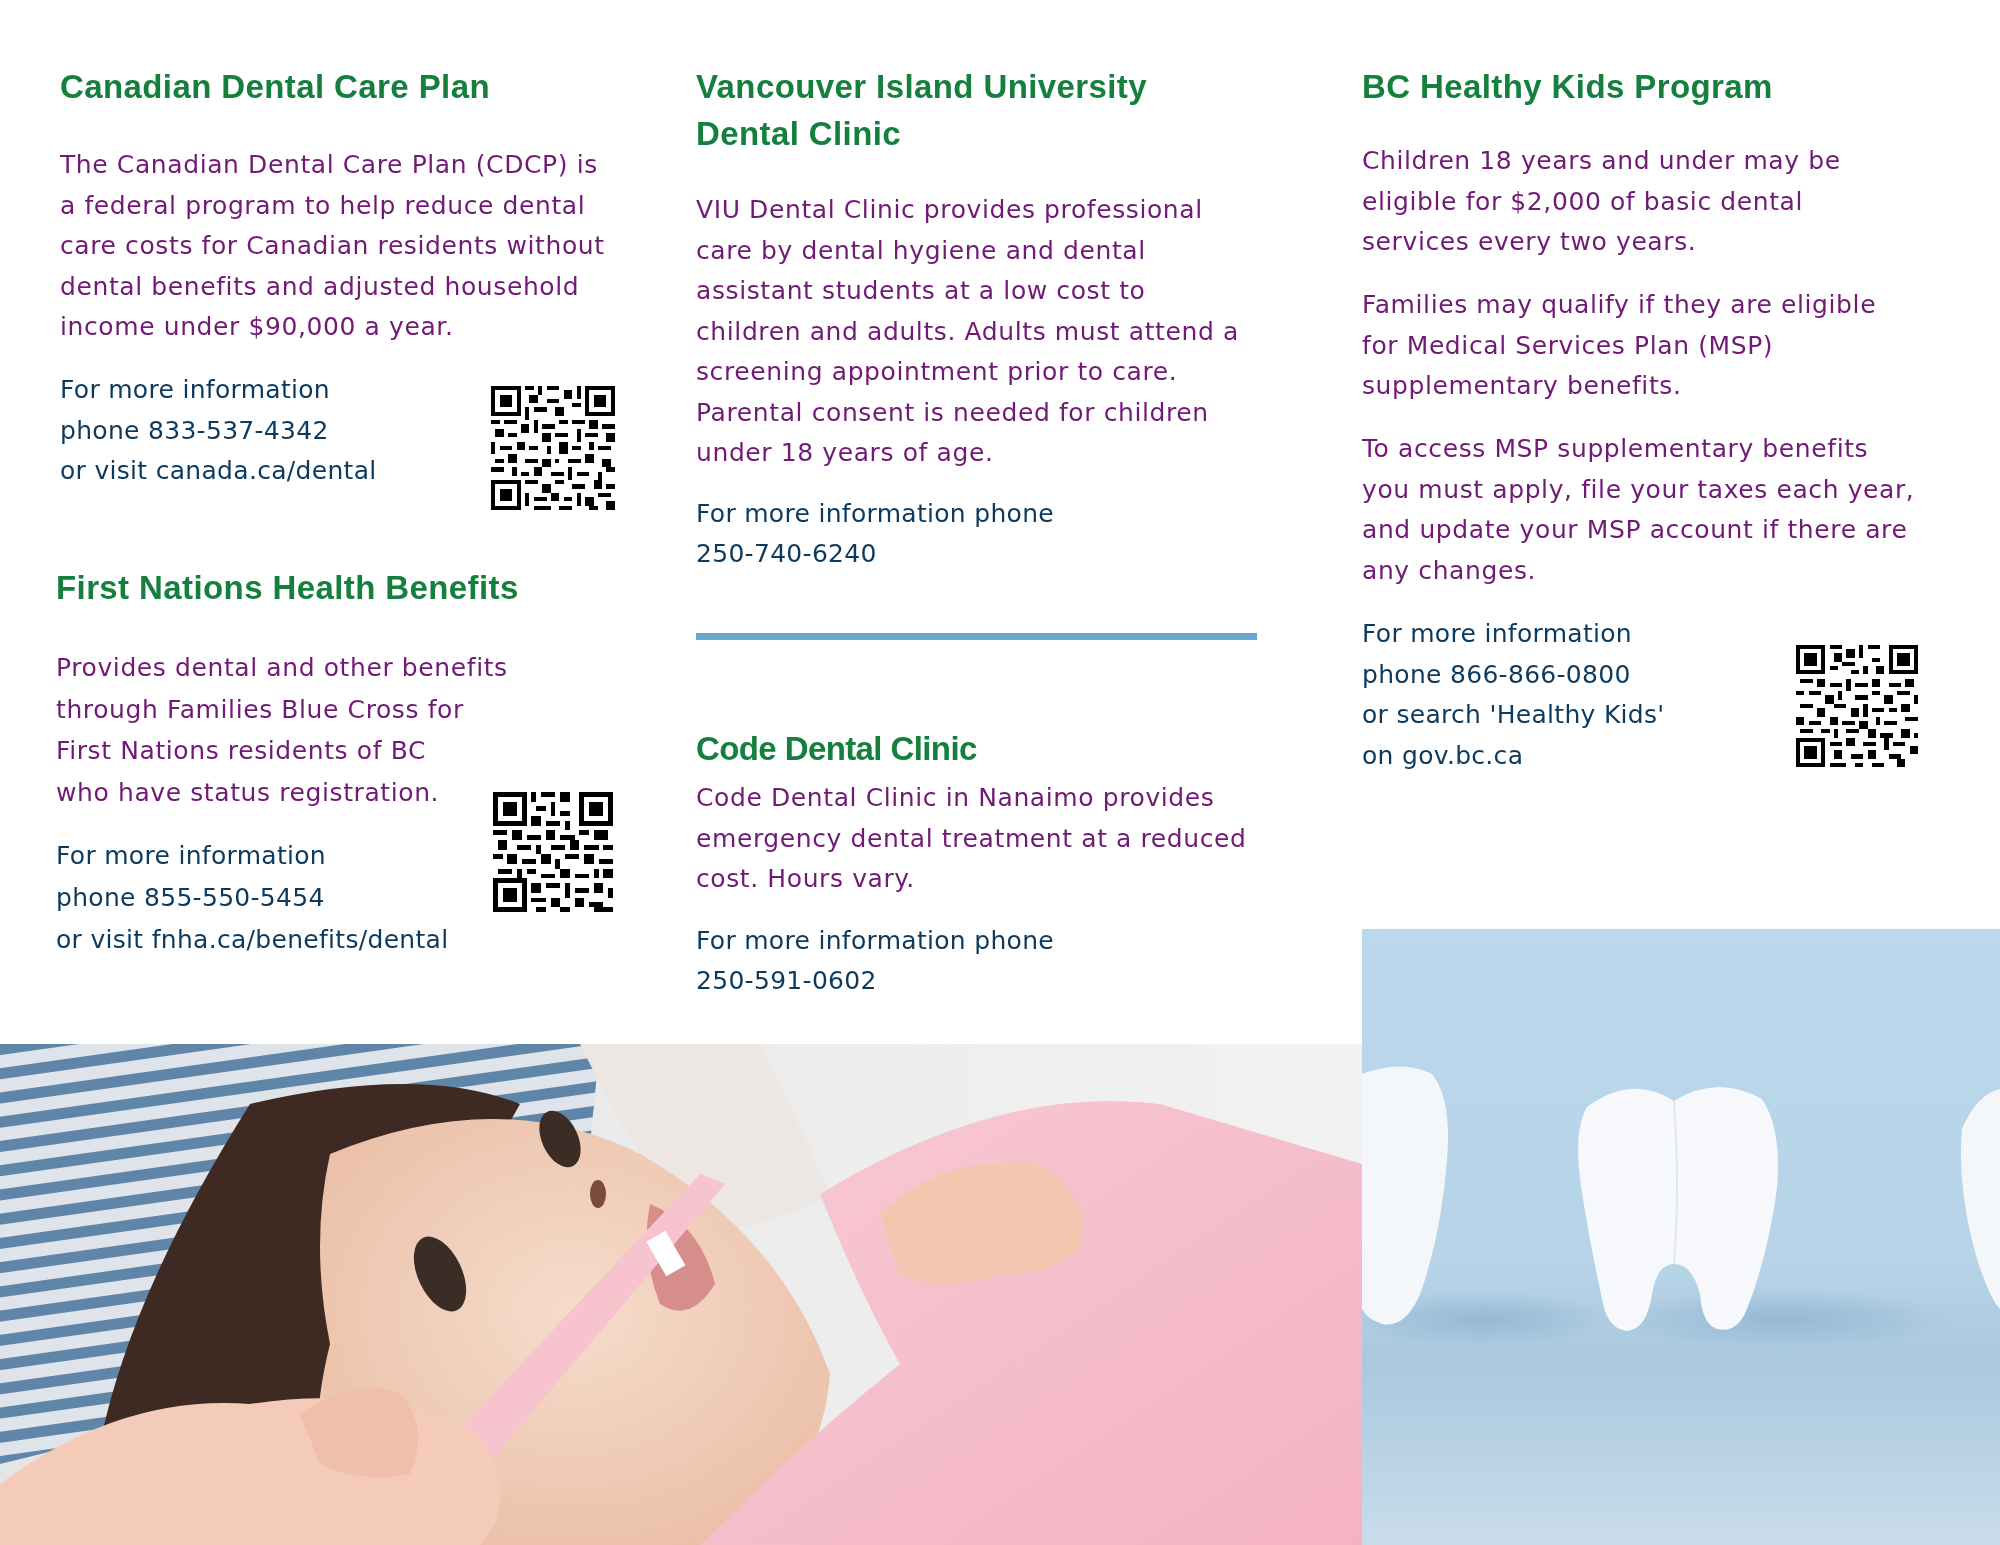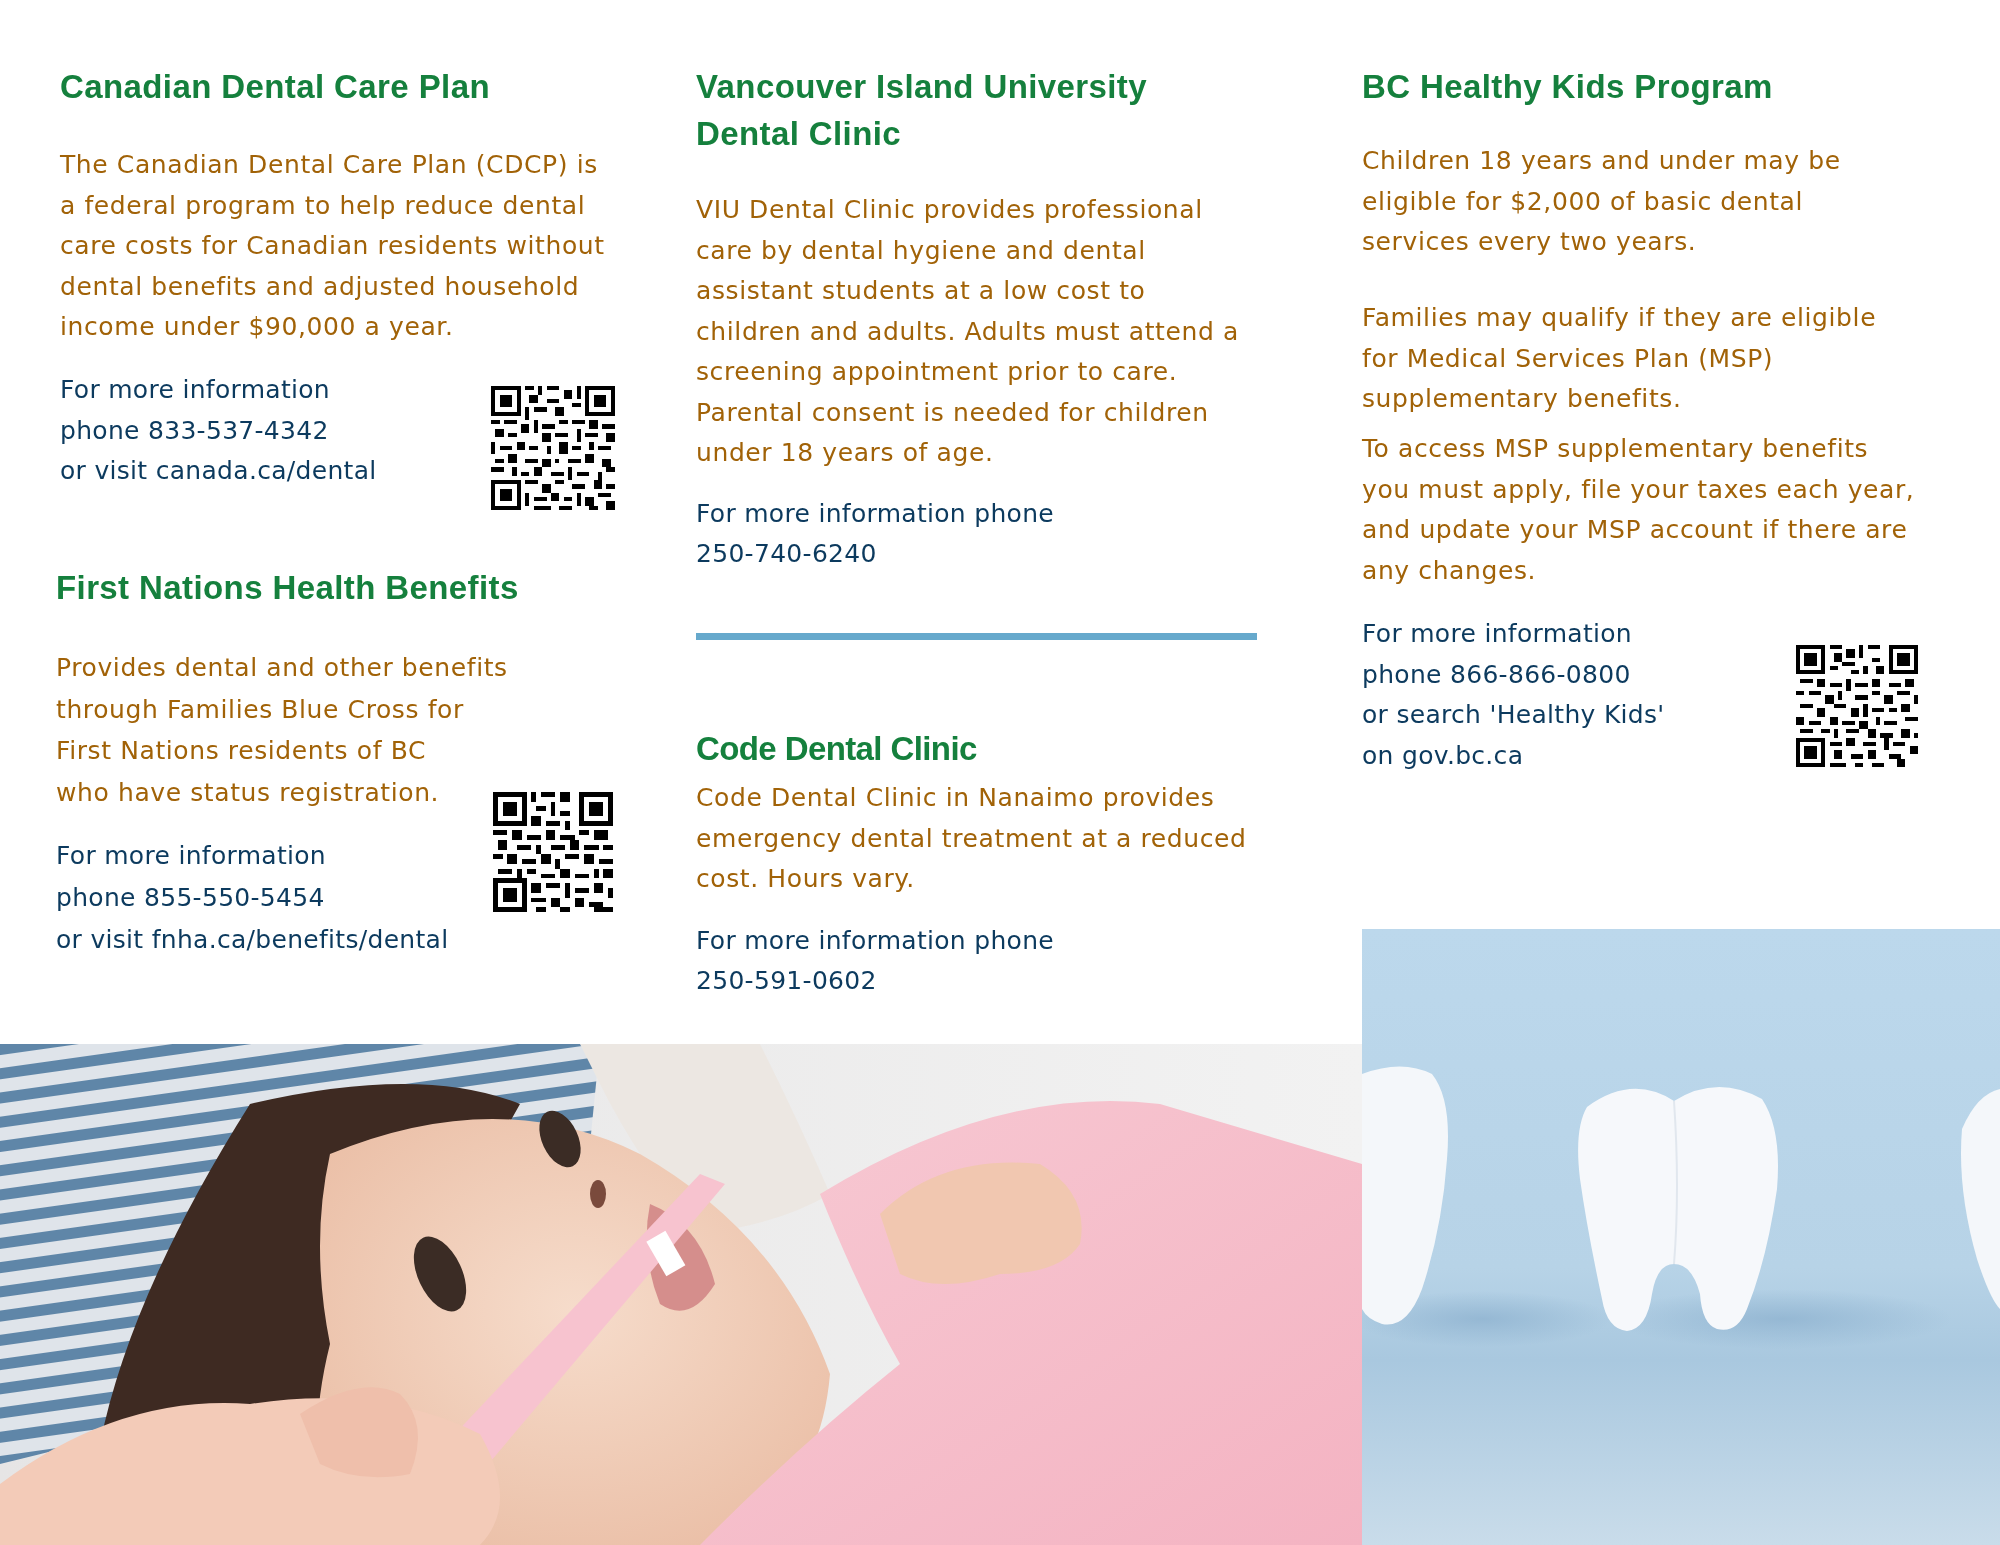--- a/index.html
+++ b/index.html
@@ -9,21 +9,21 @@
     font-family:"DejaVu Sans", "Liberation Sans", sans-serif;
   }
   .abs { position:absolute; }
   h2 {
     margin:0; font-family:"Liberation Sans", "DejaVu Sans", sans-serif;
     font-weight:700; font-size:33px; line-height:47px; color:#15803d; letter-spacing:0.4px;
   }
   h2.code { letter-spacing:-0.6px; }
   .body-text {
     font-family:"DejaVu Sans", sans-serif; font-size:25px; line-height:40.5px;
-    color:#a16207; letter-spacing:0.6px; margin:0;
+    color:#701a75; letter-spacing:0.6px; margin:0;
   }
   .info {
     font-family:"DejaVu Sans", sans-serif; font-weight:400; font-size:25px;
     line-height:40.5px; color:#0c3a5e; letter-spacing:0.3px; margin:0;
   }
   .info span { display:block; white-space:nowrap; }
   .body-text span { display:block; white-space:nowrap; }
   .qr { background:#fff; }
   .qr svg { display:block; width:100%; height:100%; }
   .divider { background:#66a9cc; }
@@ -133,21 +133,21 @@
   </p>
 </section>
 
 <section>
   <h2 class="abs" style="left:1362px; top:63px;">BC Healthy Kids Program</h2>
   <p class="abs body-text" style="left:1362px; top:141px;">
     <span>Children 18 years and under may be</span>
     <span>eligible for $2,000 of basic dental</span>
     <span>services every two years.</span>
   </p>
-  <p class="abs body-text" style="left:1362px; top:298px;">
+  <p class="abs body-text" style="left:1362px; top:285px;">
     <span>Families may qualify if they are eligible</span>
     <span>for Medical Services Plan (MSP)</span>
     <span>supplementary benefits.</span>
   </p>
   <p class="abs body-text" style="left:1362px; top:429px;">
     <span>To access MSP supplementary benefits</span>
     <span>you must apply, file your taxes each year,</span>
     <span>and update your MSP account if there are</span>
     <span>any changes.</span>
   </p>

